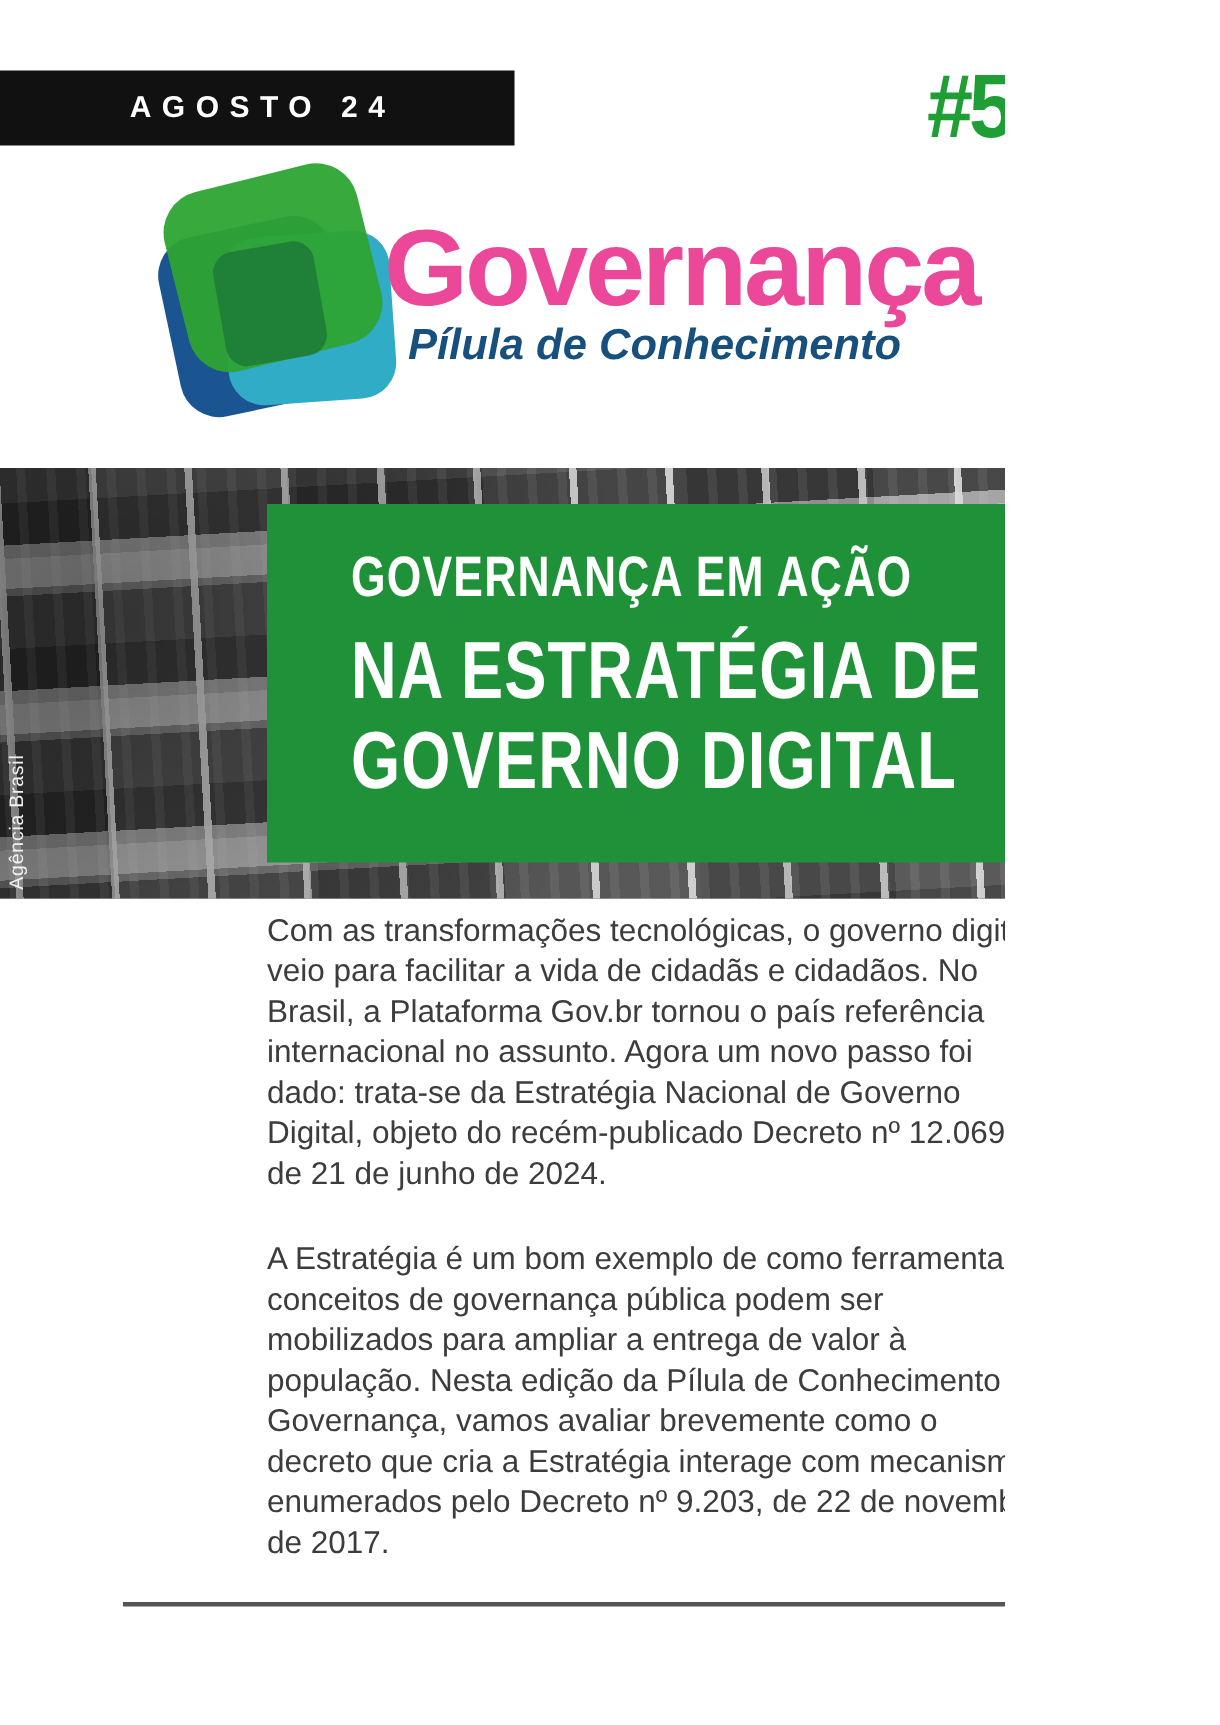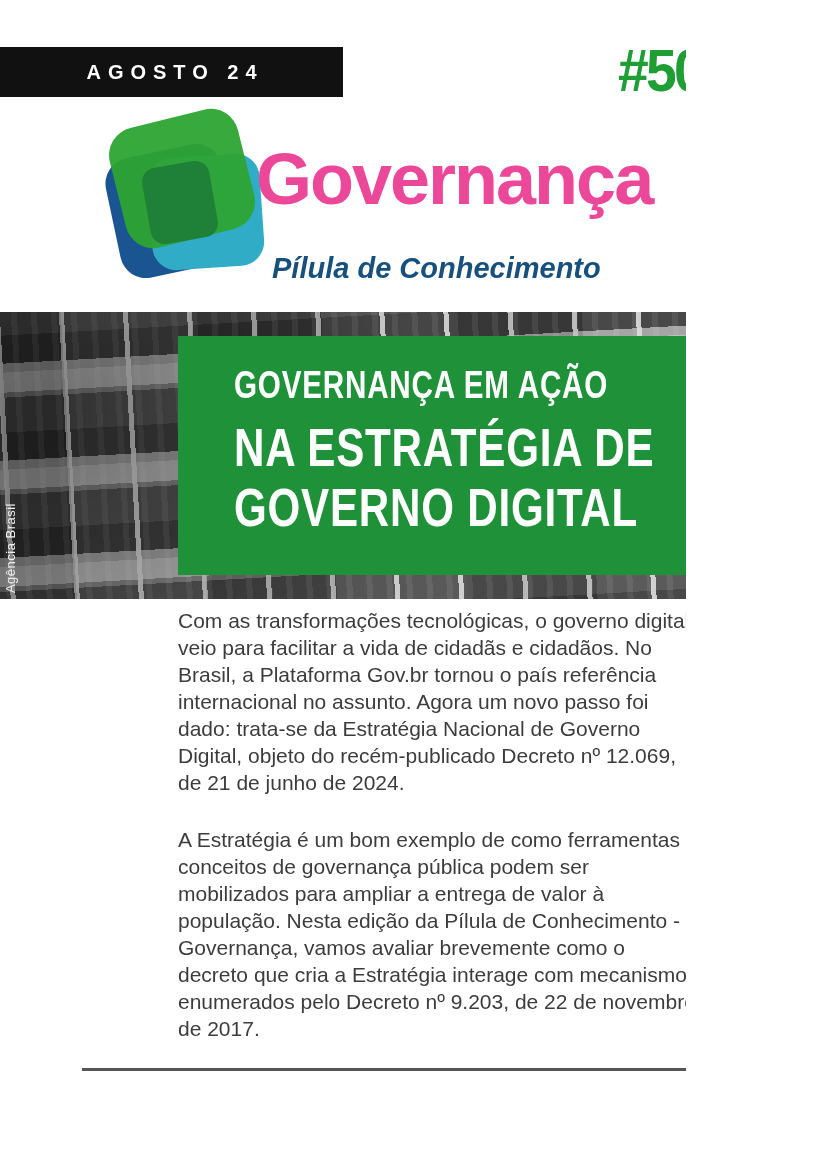--- a/index.html
+++ b/index.html
@@ -1,18 +1,18 @@
 <!DOCTYPE html>
 <html><head>
 <meta charset="utf-8">
 <style>
   html,body { margin:0; padding:0; background:#ffffff; }
   .page {
     position:relative; width:670px; height:1150px; background:#ffffff;
-    font-family:"Liberation Sans", sans-serif; overflow:hidden;padding-left:16px;
+    font-family:"Liberation Sans", sans-serif; overflow:hidden;
   }
 
   
   .issue-banner {
     position:absolute; left:0; top:47px; width:343px; height:50px;
     background:#111111; color:#ffffff;
     display:flex; align-items:center; justify-content:center;
     font-size:20px; font-weight:bold; letter-spacing:7px; padding-left:7px; box-sizing:border-box;
   }
   .issue-number {
@@ -28,21 +28,21 @@
   .sq.teal  { left:150px; top:156px; width:112px; height:112px; border-radius:24px; background:#30ACC6; transform:rotate(-4deg); }
   .sq.green { left:116px; top:117px; width:132px; height:123px; border-radius:28px; background:#2DA433; transform:rotate(-14deg); opacity:0.95; }
   .sq.darkgreen { left:146px; top:164px; width:68px; height:77px; border-radius:14px; background:#1E7C38; transform:rotate(-10deg); opacity:0.9; }
 
   .logo-title {
     position:absolute; left:256px; top:143px;
     font-size:72px; font-weight:bold; color:#ec4899; letter-spacing:-2px; line-height:1;
   }
   .logo-subtitle {
     position:absolute; left:272px; top:216px;
-    font-size:29px; font-weight:bold; font-style:italic; color:#17507D; line-height:1;margin-top:38px;
+    font-size:29px; font-weight:bold; font-style:italic; color:#17507D; line-height:1;
   }
 
   
   .hero { position:absolute; left:0; top:312px; width:813px; height:287px; background:#8e8e8e; overflow:hidden; }
   .facade {
     position:absolute; left:-60px; top:-60px; width:980px; height:430px;
     transform:rotate(-3.2deg);
     background:
       repeating-linear-gradient(90deg, rgba(255,255,255,0.08) 0 6px, rgba(255,255,255,0) 6px 20px),
       repeating-linear-gradient(90deg, rgba(0,0,0,0.12) 0 130px, rgba(255,255,255,0.06) 130px 260px),

